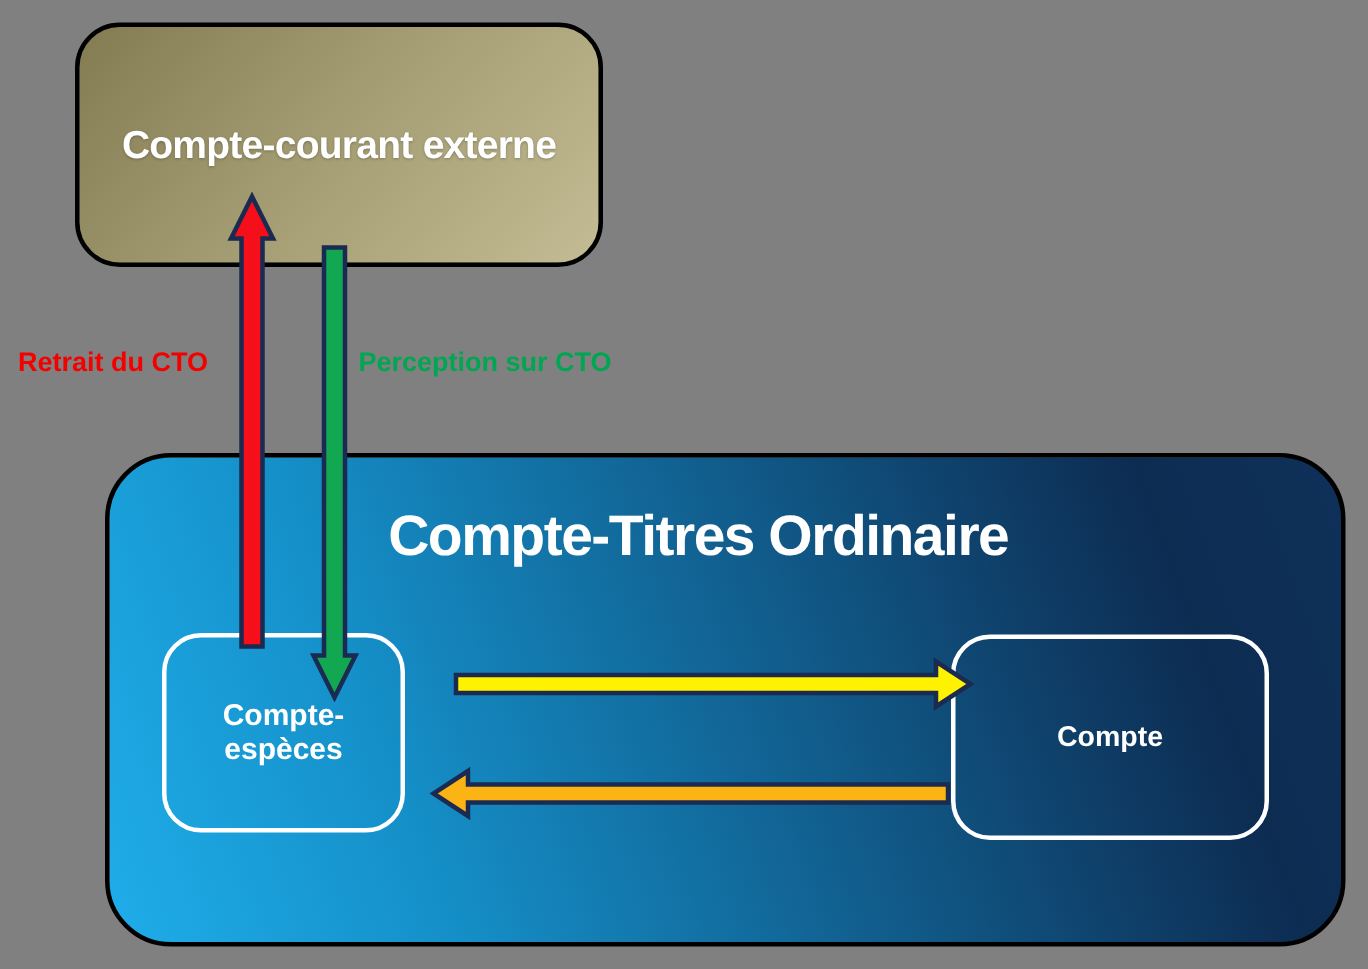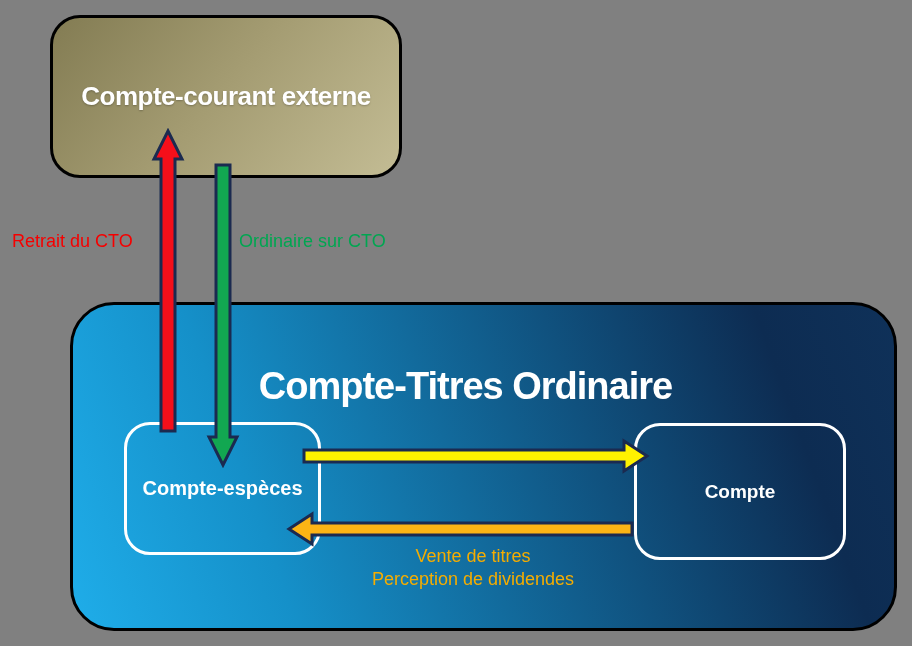--- a/index.html
+++ b/index.html
@@ -43,59 +43,57 @@
     border-radius: 44px;
     background: linear-gradient(70deg, #1fade9 0%, #1590c9 24%, #0d2c52 85%, #0f3159 100%);
   }
   .cto-title {
     position: absolute;
     left: 0; right: 36px; top: 32px;
     text-align: center;
     color: #ffffff;
     font-size: 38px; font-weight: 700;
     letter-spacing: -1px;
-    margin-top: 28px;
   }
 
   
   .inner-box {
     position: absolute;
     box-sizing: border-box;
     border: 3px solid #ffffff;
     border-radius: 26px;
     background: transparent;
     display: flex; flex-direction: column;
     align-items: center; justify-content: center;
     text-align: center;
     color: #ffffff;
     font-weight: 700;
   }
   .box-especes {
     left: 108px; top: 422px;
-    width: 197px; height: 133px;
+    width: 162px; height: 133px;
     font-size: 20px;
-    margin-left: 16px;
   }
   .box-invest {
     left: 634px; top: 423px;
     width: 212px; height: 137px;
     font-size: 19px;
     line-height: 1.26;
   }
 
   
   .arrow { position: absolute; }
   .arrow polygon { stroke: #1b2a50; stroke-width: 3; stroke-linejoin: miter; }
   .arrow-retrait   { left: 150px; top: 128px; }
   .arrow-versement { left: 205px; top: 162px; }
   .arrow-achat     { left: 302px; top: 438px; }
   .arrow-vente     { left: 286px; top: 511px; }
 
   
-  .flow-label { position: absolute; font-weight: 400; white-space: nowrap; }
+  .flow-label { position: absolute; font-weight: 700; white-space: nowrap; }
   .label-retrait   { left: 12px;  top: 231px; font-size: 18px; color: #f50000; }
   .label-versement { left: 239px; top: 231px; font-size: 18px; color: #00a651; }
   .label-achat     { left: 296px; top: 419px; width: 344px; text-align: center;
                      font-size: 19px; color: #f8ec00; }
   .label-vente     { left: 300px; top: 545px; width: 346px; text-align: center;
                      font-size: 18px; color: #f5ad00; line-height: 23px; white-space: normal; }
 </style>
 </head>
 <body>
 
@@ -128,21 +126,17 @@
   <svg class="arrow arrow-achat" width="348" height="36" viewBox="0 0 348 36">
     <polygon points="2,12 322,12 322,3 345,18 322,33 322,24 2,24" fill="#fff200"></polygon>
   </svg>
 
   <svg class="arrow arrow-vente" width="348" height="36" viewBox="0 0 348 36">
     <polygon points="346,12 26,12 26,3 3,18 26,33 26,24 346,24" fill="#fcb415"></polygon>
   </svg>
 
   <div class="flow-label label-retrait">Retrait du CTO</div>
 
-  <div class="flow-label label-versement">Ordinaire sur CTO</div>
+  <div class="flow-label label-versement">Perception sur CTO</div>
 
 
-  <div class="flow-label label-vente">
-    <div>Vente de titres</div>
-    <div>Perception de dividendes</div>
-  </div>
 
 </div>
 
 </body></html>

